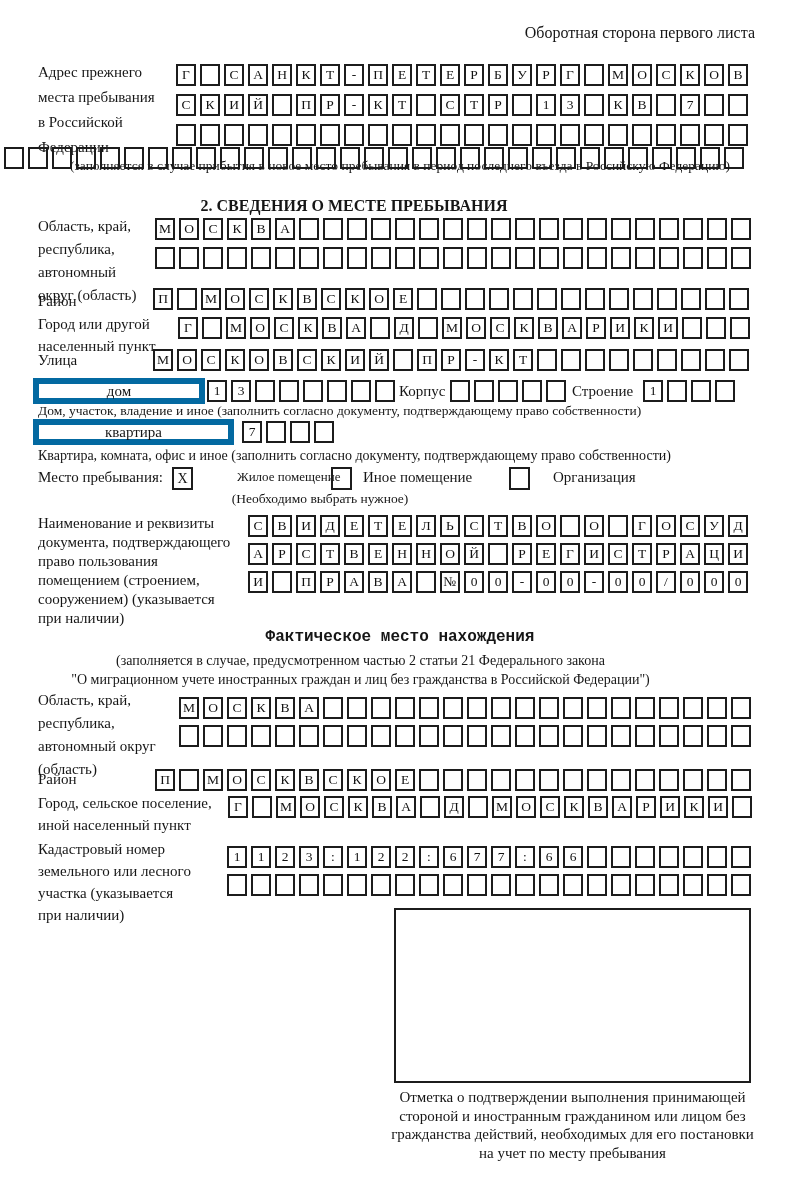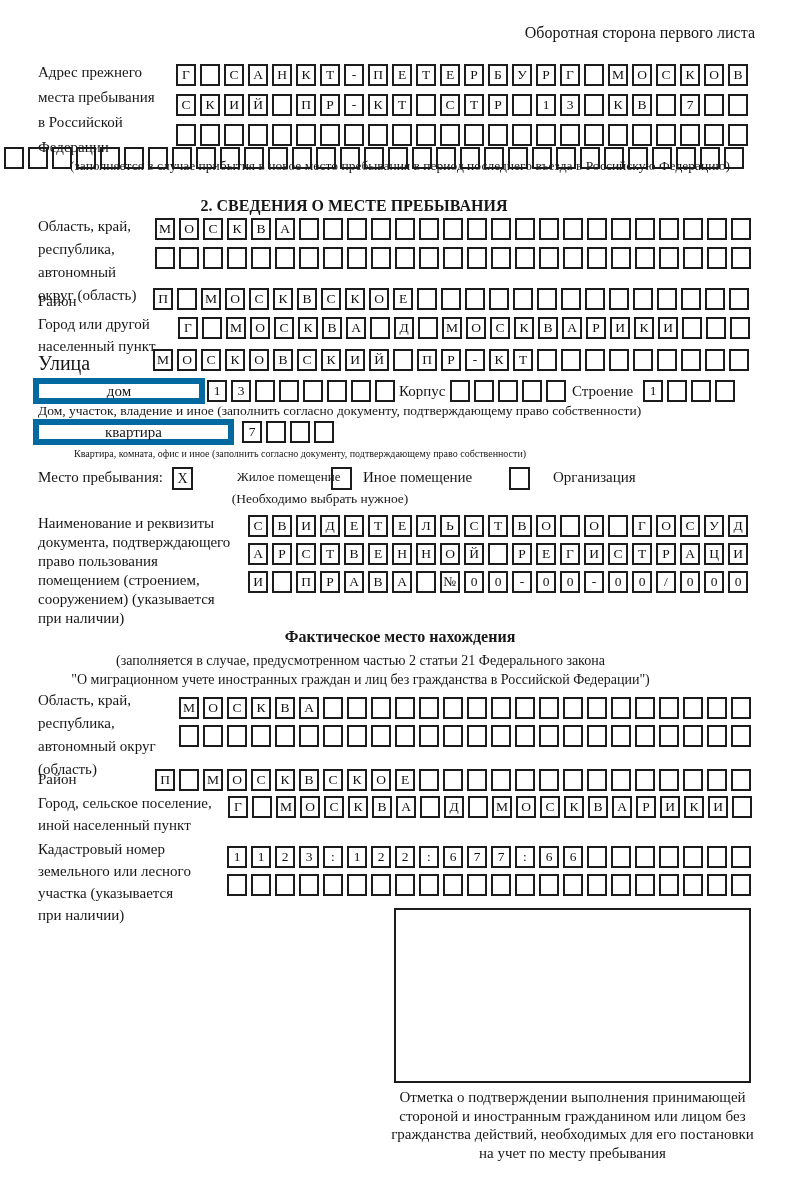--- a/index.html
+++ b/index.html
@@ -37,47 +37,47 @@
 
   <div class="abs title" style="left:0;top:197px;width:708px;">2. СВЕДЕНИЯ О МЕСТЕ ПРЕБЫВАНИЯ</div>
 
   <div class="abs lbl-23" style="left:38px;top:215px;">Область, край,
 республика,
 автономный
 округ (область)</div>
   <div class="abs" style="left:38px;top:293px;font-size:15px;">Район</div>
   <div class="abs lbl-22" style="left:38px;top:313px;">Город или другой
 населенный пункт</div>
-  <div class="abs" style="left:38px;top:352px;font-size:20px;">Улица</div>
+  <div class="abs" style="left:38px;top:352px;font-size:15px;">Улица</div>
 
   <div class="abs bigbox" style="left:33px;top:378px;width:172px;height:26px;">дом</div>
   <div class="abs" style="left:399px;top:383px;font-size:15px;">Корпус</div>
   <div class="abs" style="left:572px;top:383px;font-size:15px;">Строение</div>
   <div class="abs bigbox" style="left:33px;top:419px;width:201px;height:26px;">квартира</div>
 
   <div class="abs" style="left:38px;top:403px;font-size:13.5px;">Дом, участок, владение и иное (заполнить согласно документу, подтверждающему право собственности)</div>
-  <div class="abs" style="left:38px;top:448px;font-size:10px;margin-left:36px;">Квартира, комната, офис и иное (заполнить согласно документу, подтверждающему право собственности)</div>
+  <div class="abs" style="left:38px;top:448px;font-size:14px;">Квартира, комната, офис и иное (заполнить согласно документу, подтверждающему право собственности)</div>
 
   <div class="abs" style="left:38px;top:469px;font-size:15px;">Место пребывания:</div>
   <div class="chk" style="left:172px;top:467px;">X</div>
   <div class="abs" style="left:201px;top:469px;font-size:13px;margin-left:36px;">Жилое помещение</div>
   <div class="chk" style="left:331px;top:467px;"></div>
   <div class="abs" style="left:363px;top:469px;font-size:15px;">Иное помещение</div>
   <div class="chk" style="left:509px;top:467px;"></div>
   <div class="abs" style="left:553px;top:469px;font-size:15px;">Организация</div>
   <div class="abs cap" style="left:80px;top:491px;width:480px;">(Необходимо выбрать нужное)</div>
 
   <div class="abs lbl-19" style="left:38px;top:514px;">Наименование и реквизиты
 документа, подтверждающего
 право пользования
 помещением (строением,
 сооружением) (указывается
 при наличии)</div>
 
-  <div class="abs title" style="left:0;top:628px;width:800px;">Фактическое место нахождения</div>
+  <div class="abs title" style="left:0;top:628px;width:800px;font-family:Liberation Mono, monospace;">Фактическое место нахождения</div>
   <div class="abs cap" style="left:0;top:651px;width:721px;line-height:19px;font-size:14px;">(заполняется в случае, предусмотренном частью 2 статьи 21 Федерального закона
 "О миграционном учете иностранных граждан и лиц без гражданства в Российской Федерации")</div>
 
   <div class="abs lbl-23" style="left:38px;top:689px;">Область, край,
 республика,
 автономный округ
 (область)</div>
   <div class="abs" style="left:38px;top:771px;font-size:15px;">Район</div>
   <div class="abs lbl-22" style="left:38px;top:792px;">Город, сельское поселение,
 иной населенный пункт</div>

